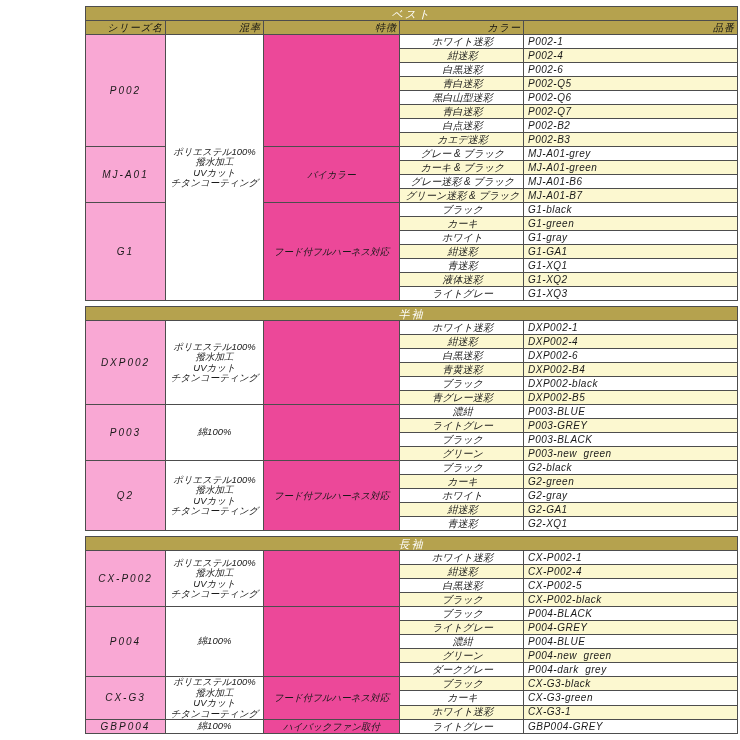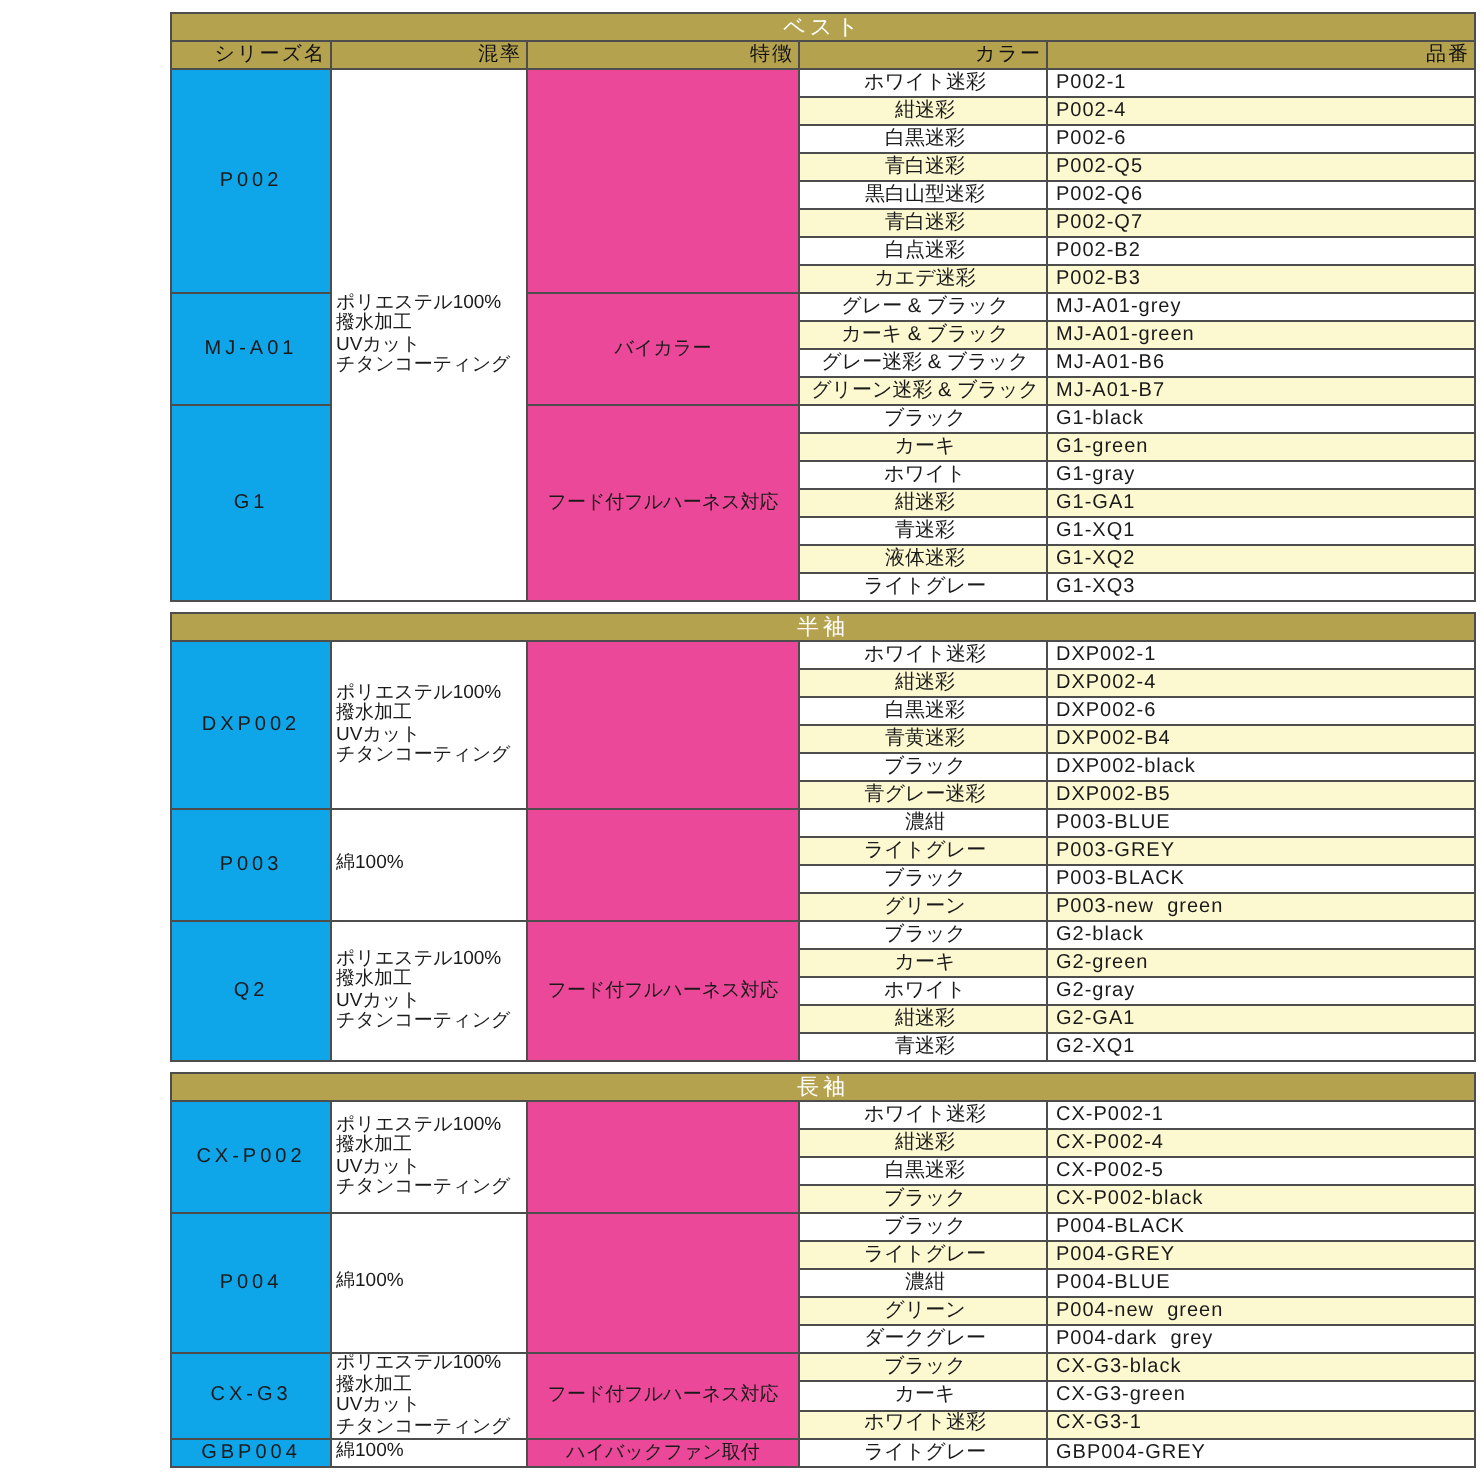--- a/index.html
+++ b/index.html
@@ -9,31 +9,31 @@
     --text:#1a1a1a;
   }
   *{box-sizing:border-box;}
   html,body{margin:0;padding:0;}
   body{
     width:740px;height:740px;background:#ffffff;
     font-family:"Liberation Sans","DejaVu Sans",sans-serif;
     color:var(--text);
   }
   .page{padding:6px 3px 0 85px;}
-  table{border-collapse:collapse;table-layout:fixed;width:652px;margin:0 0 5px 0;}
+  table{border-collapse:collapse;table-layout:fixed;width:652px;margin:0 0 5px 0;font-style:italic;}
   td,th{
     border:1px solid var(--border);
     font-size:10px;font-weight:normal;
     padding:0 2px;height:14px;line-height:12px;
     overflow:hidden;white-space:nowrap;
   }
   th.bar{background:var(--gold);color:#ffffff;font-size:11px;letter-spacing:2px;text-align:center;}
   th.col{background:var(--gold);color:#111111;text-align:right;letter-spacing:1px;}
-  td.series{text-align:center;letter-spacing:2px;background:#0ea5e9;}
-  td.blend{white-space:pre-line;line-height:10.5px;font-size:9.5px;background:#fff;}
+  td.series{text-align:center;letter-spacing:2px;background:#f9a8d4;}
+  td.blend{text-align:center;white-space:pre-line;line-height:10.5px;font-size:9.5px;background:#fff;}
   td.feature{text-align:center;font-size:9.5px;background:#ec4899;}
   td.color{text-align:center;padding-left:4px;}
   td.code{text-align:left;padding-left:4px;letter-spacing:0.5px;white-space:pre;margin-left:24px;}
   tbody tr:nth-child(even) td.cc{background:var(--stripe);}
   tbody tr:nth-child(odd) td.cc{background:#ffffff;}
 </style>
 </head>
 <body>
 
 <div class="page">

